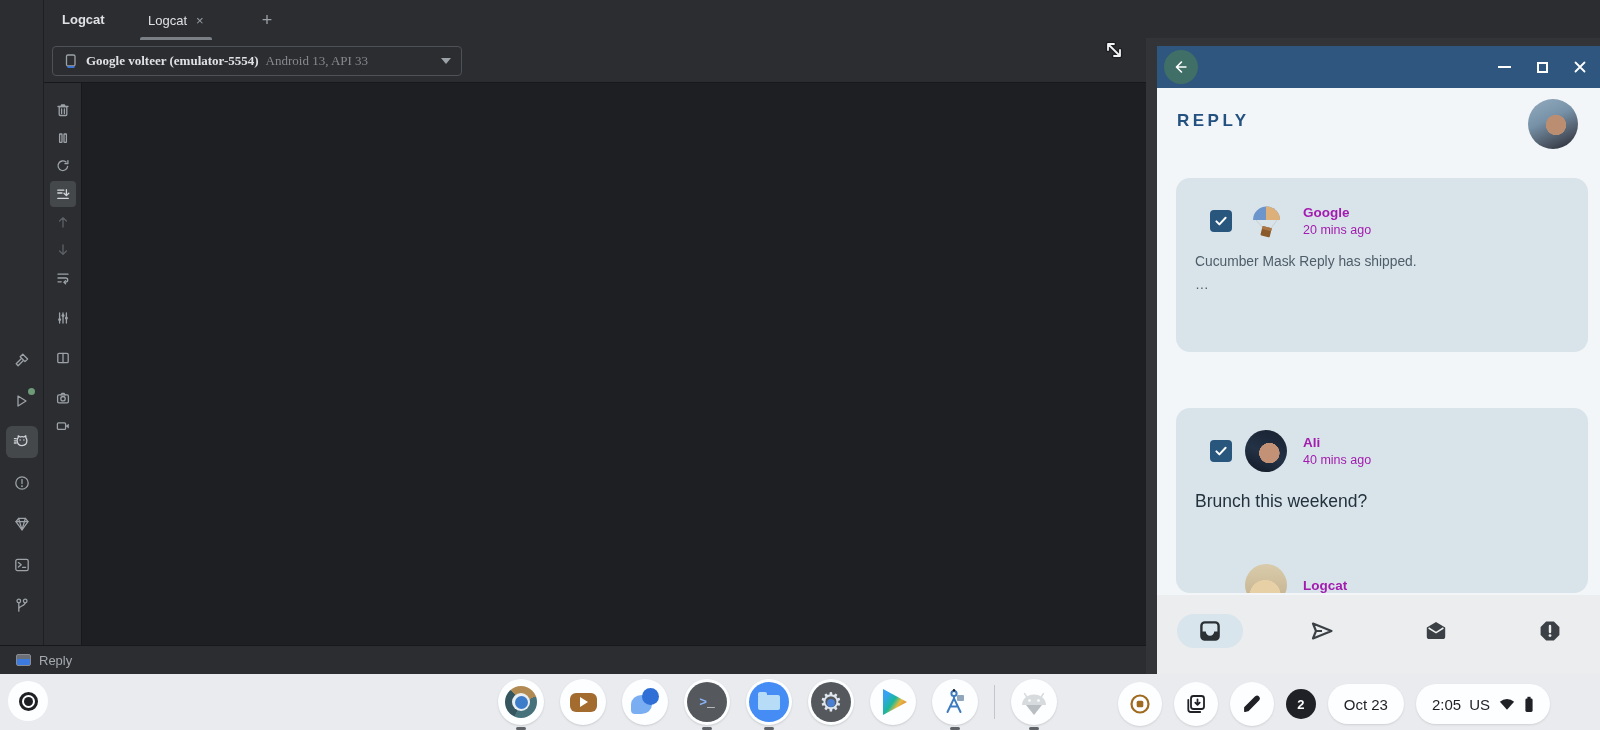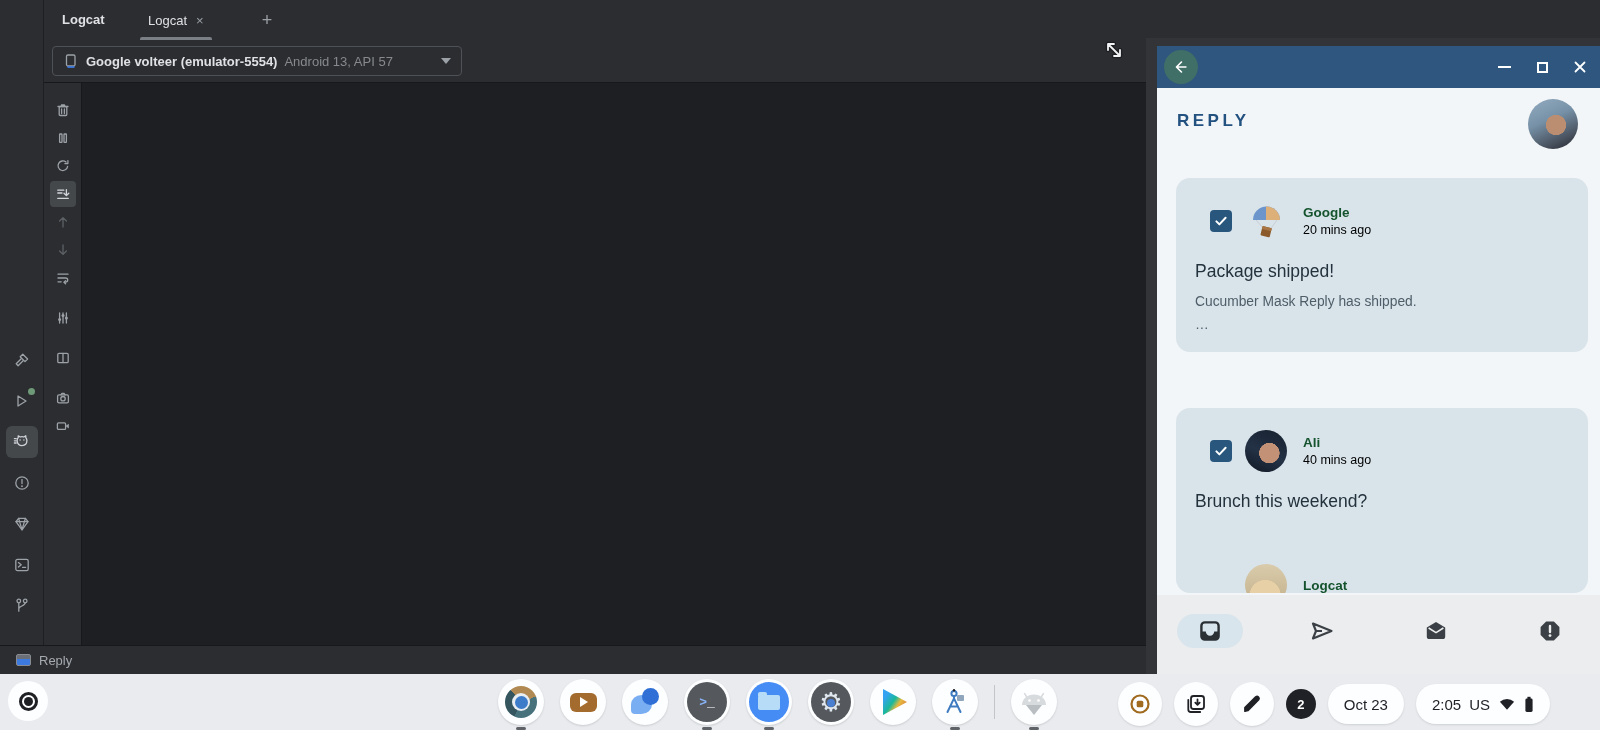--- a/index.html
+++ b/index.html
@@ -22,21 +22,21 @@
     color:#dfe1e5; font-size:13px; font-weight:bold; }
   .tab { position:absolute; left:94px; top:0; height:40px; padding:0 10px; display:flex;
     align-items:center; gap:9px; }
   .tab-label { color:#dfe1e5; font-size:13px; }
   .tab-close { color:#9ba0a6; font-size:13px; }
   .tab-underline { position:absolute; left:2px; right:2px; bottom:0; height:3px;
     background:#7a7e85; border-radius:2px 2px 0 0; }
   #new-tab { position:absolute; left:205px; top:0; height:40px; width:36px; color:#9ba0a6;
     font-size:18px; display:flex; align-items:center; justify-content:center; }
   #log-toolbar-row { position:absolute; left:44px; top:40px; right:0; height:43px;
-    background:#2b2d30; border-bottom:1px solid #17181b; }
+    background:#2b2d30; border-bottom:1px solid #17181b;font-family:Liberation Serif, serif; }
   #device-select { position:absolute; left:8px; top:6px; width:410px; height:30px;
     background:#2b2d30; border:1px solid #4e5157; border-radius:4px; display:flex;
     align-items:center; padding:0 10px; gap:7px; }
   #device-name { color:#dfe1e5; font-size:13px; font-weight:bold; white-space:nowrap; }
   #device-api { color:#87898e; font-size:13px; white-space:nowrap; }
   #device-chevron { margin-left:auto; width:0; height:0; border-left:5px solid transparent;
     border-right:5px solid transparent; border-top:6px solid #9da2a8; }
   #filter-box { position:absolute; left:428px; top:6px; width:656px; height:30px;
     background:#2b2d30; border:1px solid #4e5157; border-radius:4px; display:flex;
     align-items:center; padding:0 8px; gap:8px; }
@@ -83,22 +83,22 @@
   .card-row { display:flex; align-items:center; padding-top:22px; }
   .cbx { width:22px; height:22px; min-width:22px; border-radius:4px; background:#28567d;
     margin-left:34px; display:flex; align-items:center; justify-content:center; }
   .av { width:42px; height:42px; min-width:42px; border-radius:50%; margin-left:13px; overflow:hidden; }
   .av.no-cbx { margin-left:69px; }
   .av-ali { background: radial-gradient(circle at 58% 55%, #c29176 0 30%, rgba(0,0,0,0) 31%),
       linear-gradient(205deg, #16202e 0%, #243246 55%, #101722 100%); }
   .av-allison { background: radial-gradient(circle at 48% 75%, #e7cfa6 0 40%, rgba(0,0,0,0) 41%),
       linear-gradient(180deg, #d9cbab 0%, #c3b08b 100%); }
   .who { margin-left:16px; }
-  .who .nm { font-size:13.5px; font-weight:bold; color:#14532d; }
-  .who .tm { font-size:12.5px; color:#000000; margin-top:3px; }
+  .who .nm { font-size:13.5px; font-weight:bold; color:#a21caf; }
+  .who .tm { font-size:12.5px; color:#a21caf; margin-top:3px; }
   .subject { margin:19px 0 0 19px; font-size:17.5px; color:#24323d; }
   .body { margin:9px 20px 0 19px; font-size:13.8px; color:#4e5d68; line-height:21px; }
   .more { margin:5px 0 0 19px; font-size:13.8px; color:#4e5d68; }
   #emu-nav { position:absolute; left:0; right:0; bottom:0; height:79px; background:#ecedee; }
   .nav-item { position:absolute; top:24px; width:24px; height:24px; color:#3a4045; }
   .nav-pill { position:absolute; left:20px; top:19px; width:66px; height:34px; border-radius:17px;
     background:#d8e5ec; display:flex; align-items:center; justify-content:center; color:#2b3035; }
 
   
   #shelf { position:absolute; left:0; top:674px; width:1600px; height:56px; background:#e9ebee; }
@@ -176,21 +176,21 @@
 
     <div id="log-toolbar-row">
       <div id="device-select">
         <span class="ic">
           <svg width="16" height="16" viewBox="0 0 16 16" fill="none" stroke="#9da2a8" stroke-width="1.3">
             <rect x="3.5" y="2" width="8.5" height="11" rx="1.5"></rect>
             <path d="M4.5 14h7" stroke="#3d7ae0" stroke-width="1.8"></path>
           </svg>
         </span>
         <span id="device-name">Google volteer (emulator-5554)</span>
-        <span id="device-api">Android 13, API 57</span>
+        <span id="device-api">Android 13, API 33</span>
         <span id="device-chevron"></span>
       </div>
     </div>
 
     <div id="tool-strip">
         <div class="tool-btn">
           <span class="ic">
             <svg width="16" height="16" viewBox="0 0 16 16" fill="none" stroke="currentColor" stroke-width="1.3" stroke-linecap="round" stroke-linejoin="round">
               <path d="M3 4.5h10M6.5 4.5V3h3v1.5"></path>
               <rect x="4.2" y="4.5" width="7.6" height="9" rx="1"></rect>
@@ -408,21 +408,20 @@
                   <path d="M11 20l8 9M32 20l-6.5 9" stroke="#c9ced3" stroke-width="1"></path>
                   <rect x="16.5" y="27" width="9.5" height="9.5" rx="1.2" fill="#8a5a2b" transform="rotate(14 21 31)"></rect>
                   <rect x="16.5" y="27" width="9.5" height="3" fill="#a87544" transform="rotate(14 21 31)"></rect>
                 </svg>
               </span>
               <div class="who">
                 <div class="nm">Google</div>
                 <div class="tm">20 mins ago</div>
               </div>
             </div>
-            <div class="subject">Package shipped!</div>
             <div class="body">Cucumber Mask Reply has shipped.</div>
             <div class="more">…</div>
           </div>
           <div class="card" style="top: 280px; height: 175px; margin-top: 40px;">
             <div class="card-row">
               <span class="cbx">
                 <svg width="16" height="16" viewBox="0 0 16 16" fill="none" stroke="#fff" stroke-width="2" stroke-linecap="round" stroke-linejoin="round">
                   <path d="M3.4 8.4 6.4 11.4 12.6 4.8"></path>
                 </svg>
               </span>

